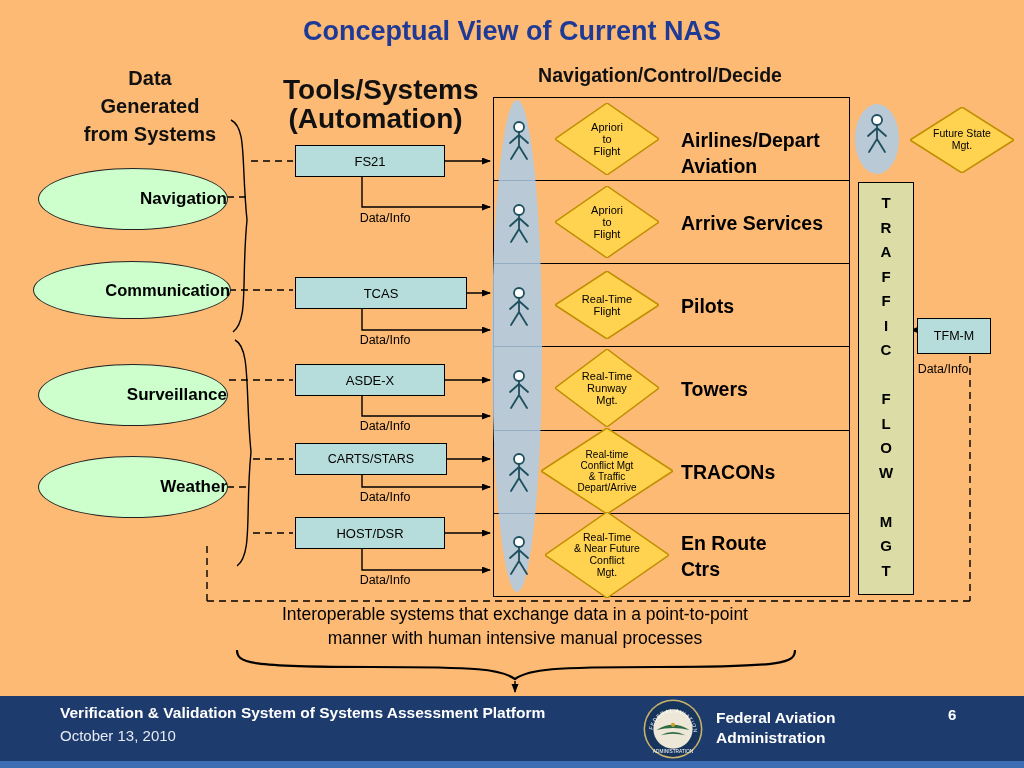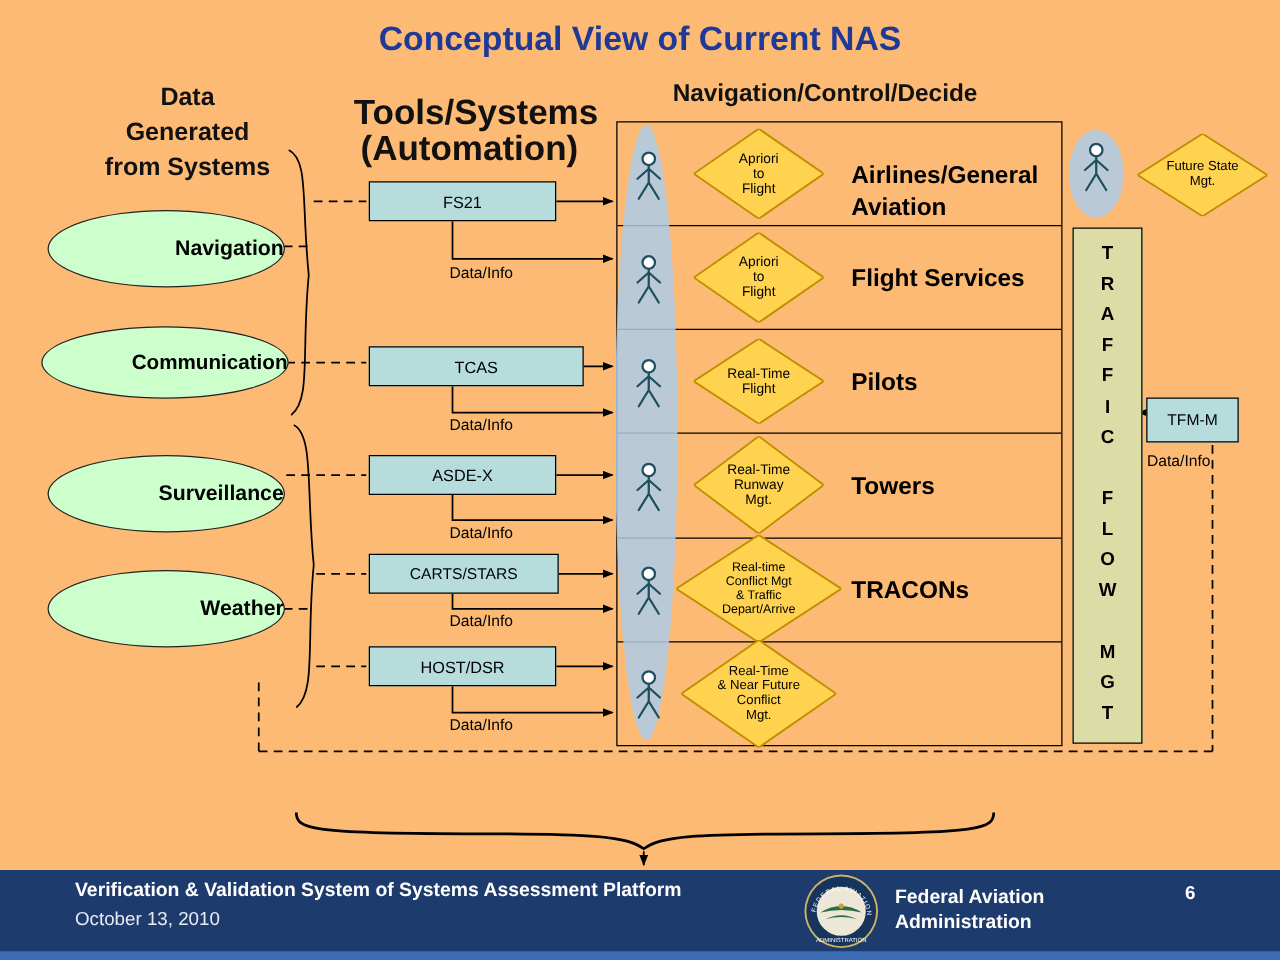--- a/index.html
+++ b/index.html
@@ -201,26 +201,28 @@
   <div class="abs diamond" style="left:545px;top:512px;width:124px;height:86px">
       <svg viewBox="0 0 100 100" preserveAspectRatio="none">
         <polygon points="50,0 100,50 50,100 0,50" vector-effect="non-scaling-stroke"></polygon>
       </svg>
       <div class="dtx pre" style="font-size:10.5px">Real-Time
 &amp; Near Future
 Conflict
 Mgt.</div>
     </div>
 
-  <div class="abs rlabel pre" style="left:681px;top:127px;width:176px">Airlines/General
+  <div class="abs rlabel pre" style="left:681px;top:127px;width:176px">Airlines/Depart
 Aviation</div>
-  <div class="abs rlabel pre" style="left:681px;top:210px;width:176px">Flight Services</div>
+  <div class="abs rlabel pre" style="left:681px;top:210px;width:176px">Arrive Services</div>
   <div class="abs rlabel pre" style="left:681px;top:293px;width:176px">Pilots</div>
   <div class="abs rlabel pre" style="left:681px;top:376px;width:176px">Towers</div>
   <div class="abs rlabel pre" style="left:681px;top:459px;width:176px">TRACONs</div>
+  <div class="abs rlabel pre" style="left:681px;top:530px;width:176px">En Route
+Ctrs</div>
 
   <div class="abs traffic pre" style="left:858px;top:182px;width:56px;height:413px">T
 R
 A
 F
 F
 I
 C
 
 F
@@ -243,20 +245,22 @@
       </svg>
       <div class="dtx pre" style="font-size:10.5px">Future State
 Mgt.</div>
     </div>
 
   <div class="abs tbox" style="left:917px;top:318px;width:74px;height:36px;font-size:12.5px">
       <span>TFM-M</span>
     </div>
   <div class="abs dinfo" style="left:910px;top:362px;width:66px">Data/Info</div>
 
+  <div class="abs note pre" style="left:212px;top:603px;width:606px">Interoperable systems that exchange data in a point-to-point
+manner with human intensive manual processes</div>
 
   <div class="abs footer">
     <div class="abs ftext1">Verification &amp; Validation System of Systems Assessment Platform</div>
     <div class="abs ftext2">October 13, 2010</div>
     <svg class="abs" style="left:642px;top:2px" width="62" height="62" viewBox="0 0 60 60">
       <circle cx="30" cy="30" r="28.5" fill="#c9b26a"></circle>
       <circle cx="30" cy="30" r="27" fill="#17355c"></circle>
       <circle cx="30" cy="30" r="19" fill="#ece7d6"></circle>
       <path id="arcT" d="M10,34 A20,20 0 0 1 50,34" fill="none"></path>
       <text font-size="5" fill="#ffffff" letter-spacing="0.8"><textPath href="#arcT" startOffset="3">FEDERAL AVIATION</textPath></text>

